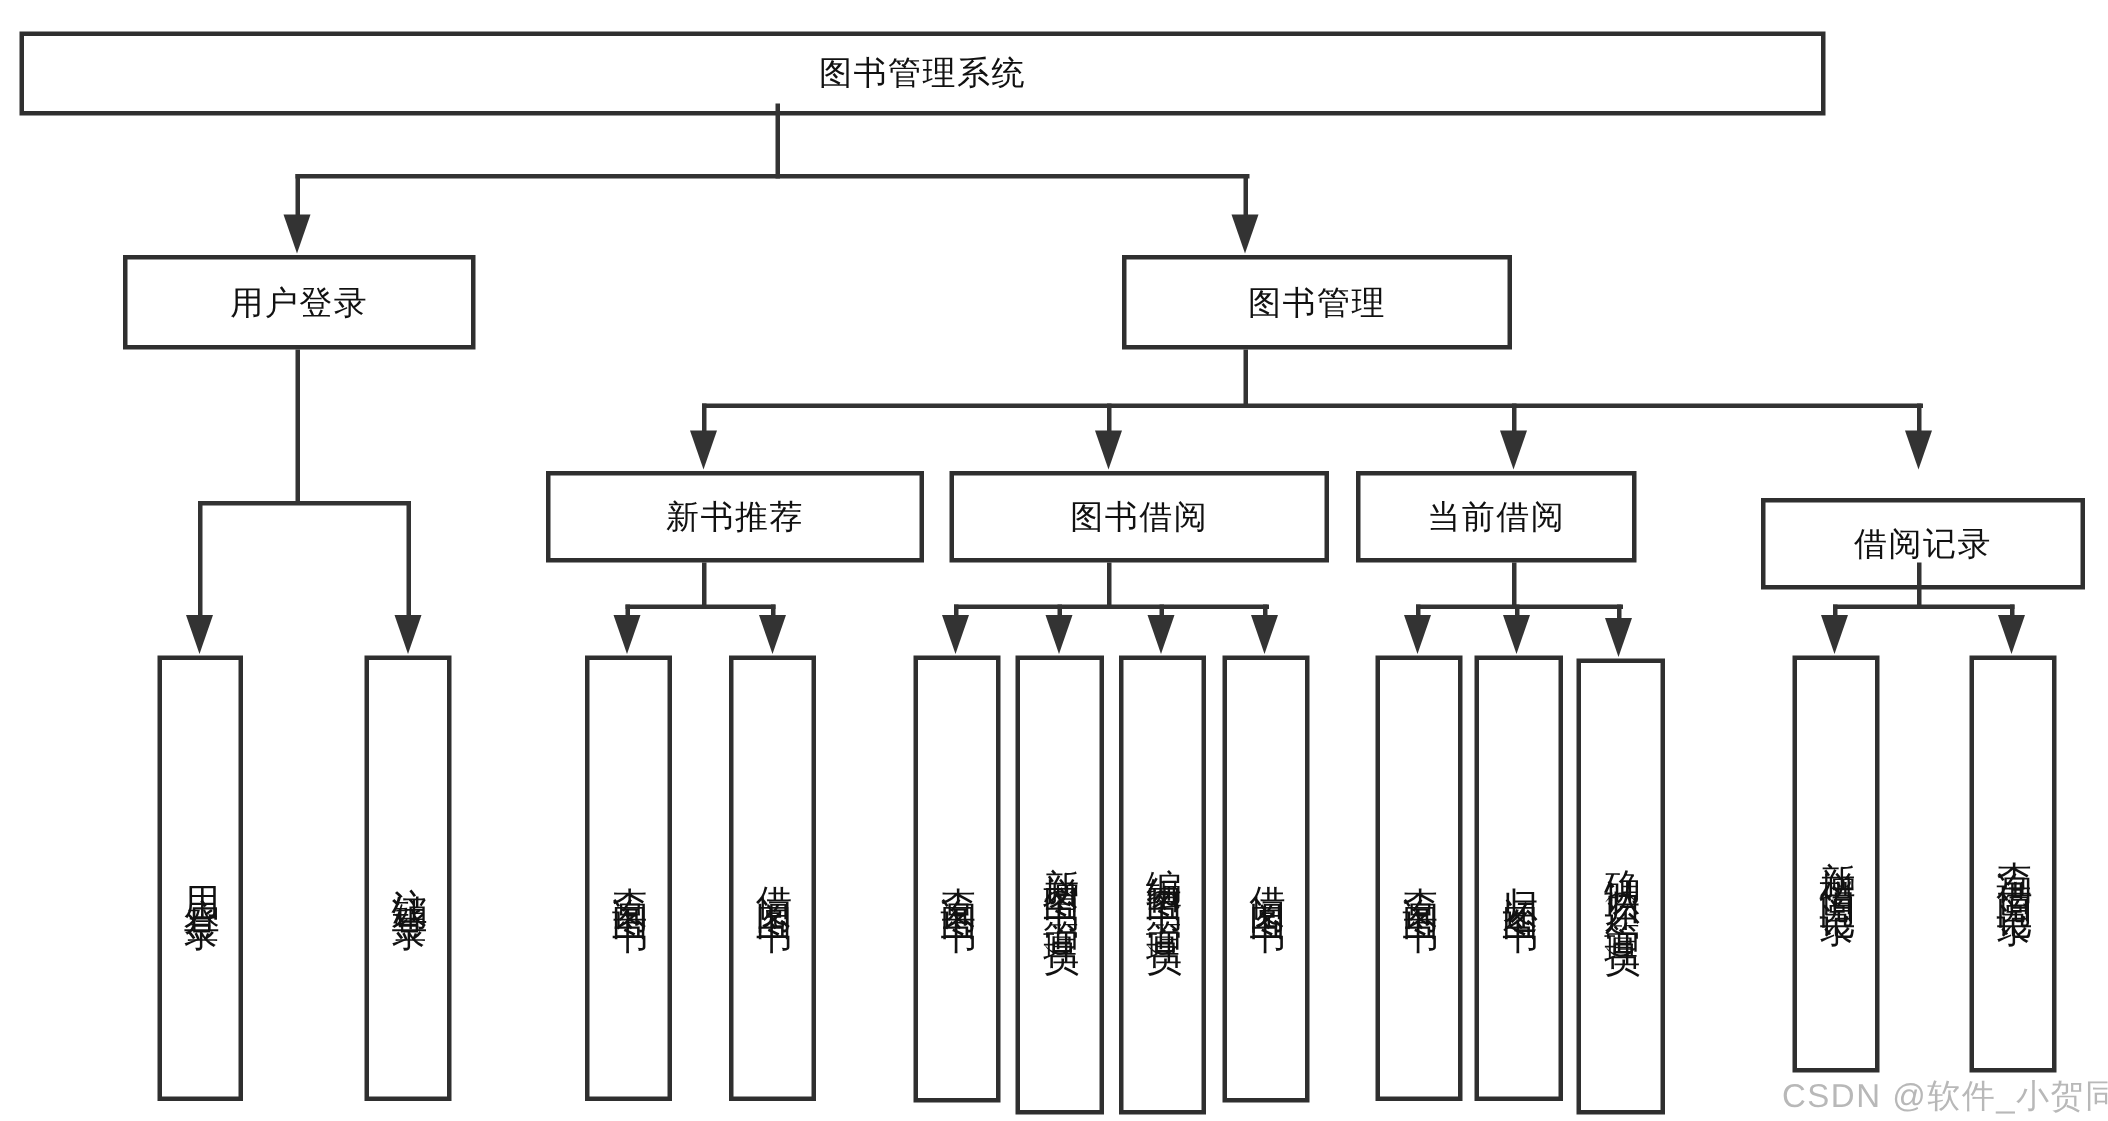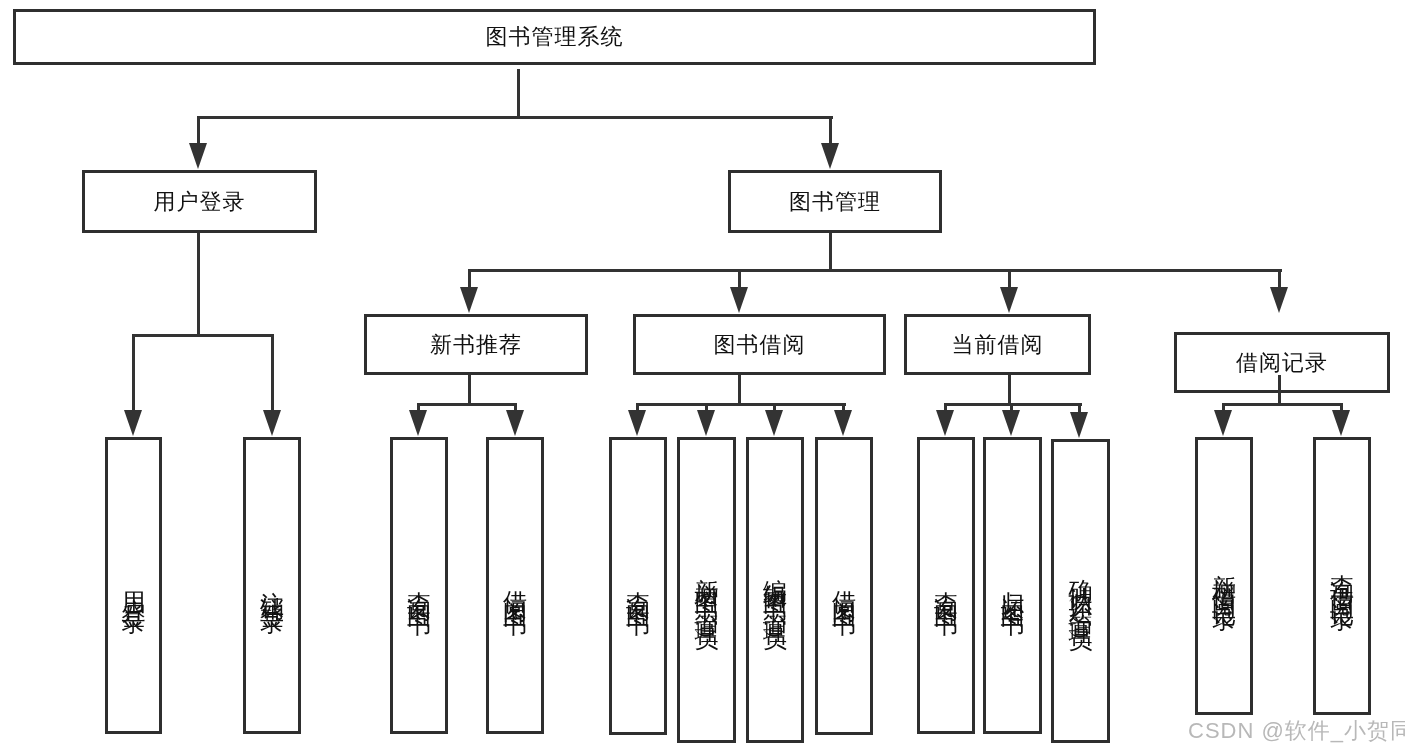--- a/index.html
+++ b/index.html
@@ -33,26 +33,26 @@
     border-top:26px solid var(--line);
   }
   .watermark{
     position:absolute;left:1188px;top:716px;font-size:22px;
     color:var(--watermark);white-space:nowrap;letter-spacing:1px;
   }
 </style>
 </head>
 <body>
 
-<div class="box h" style="left:13px;top:9px;width:1083px;height:56px">图书管理系统</div>
+<div class="box h" style="left:13px;top:21px;width:1204px;height:56px">图书管理系统</div>
 
 <div class="box h" style="left:82px;top:170px;width:235px;height:63px">用户登录</div>
-<div class="box h" style="left:728px;top:170px;width:214px;height:63px">图书管理</div>
+<div class="box h" style="left:748px;top:170px;width:260px;height:63px">图书管理</div>
 
-<div class="box h" style="left:364px;top:314px;width:224px;height:61px">新书推荐</div>
+<div class="box h" style="left:364px;top:314px;width:252px;height:61px">新书推荐</div>
 <div class="box h" style="left:633px;top:314px;width:253px;height:61px">图书借阅</div>
 <div class="box h" style="left:904px;top:314px;width:187px;height:61px">当前借阅</div>
 <div class="box h" style="left:1174px;top:332px;width:216px;height:61px">借阅记录</div>
 
 <div class="box v" style="left:105px;top:437px;width:57px;height:297px">用户登录</div>
 <div class="box v" style="left:243px;top:437px;width:58px;height:297px">注销登录</div>
 
 <div class="box v" style="left:390px;top:437px;width:58px;height:297px">查询图书</div>
 <div class="box v" style="left:486px;top:437px;width:58px;height:297px">借阅图书</div>
 

